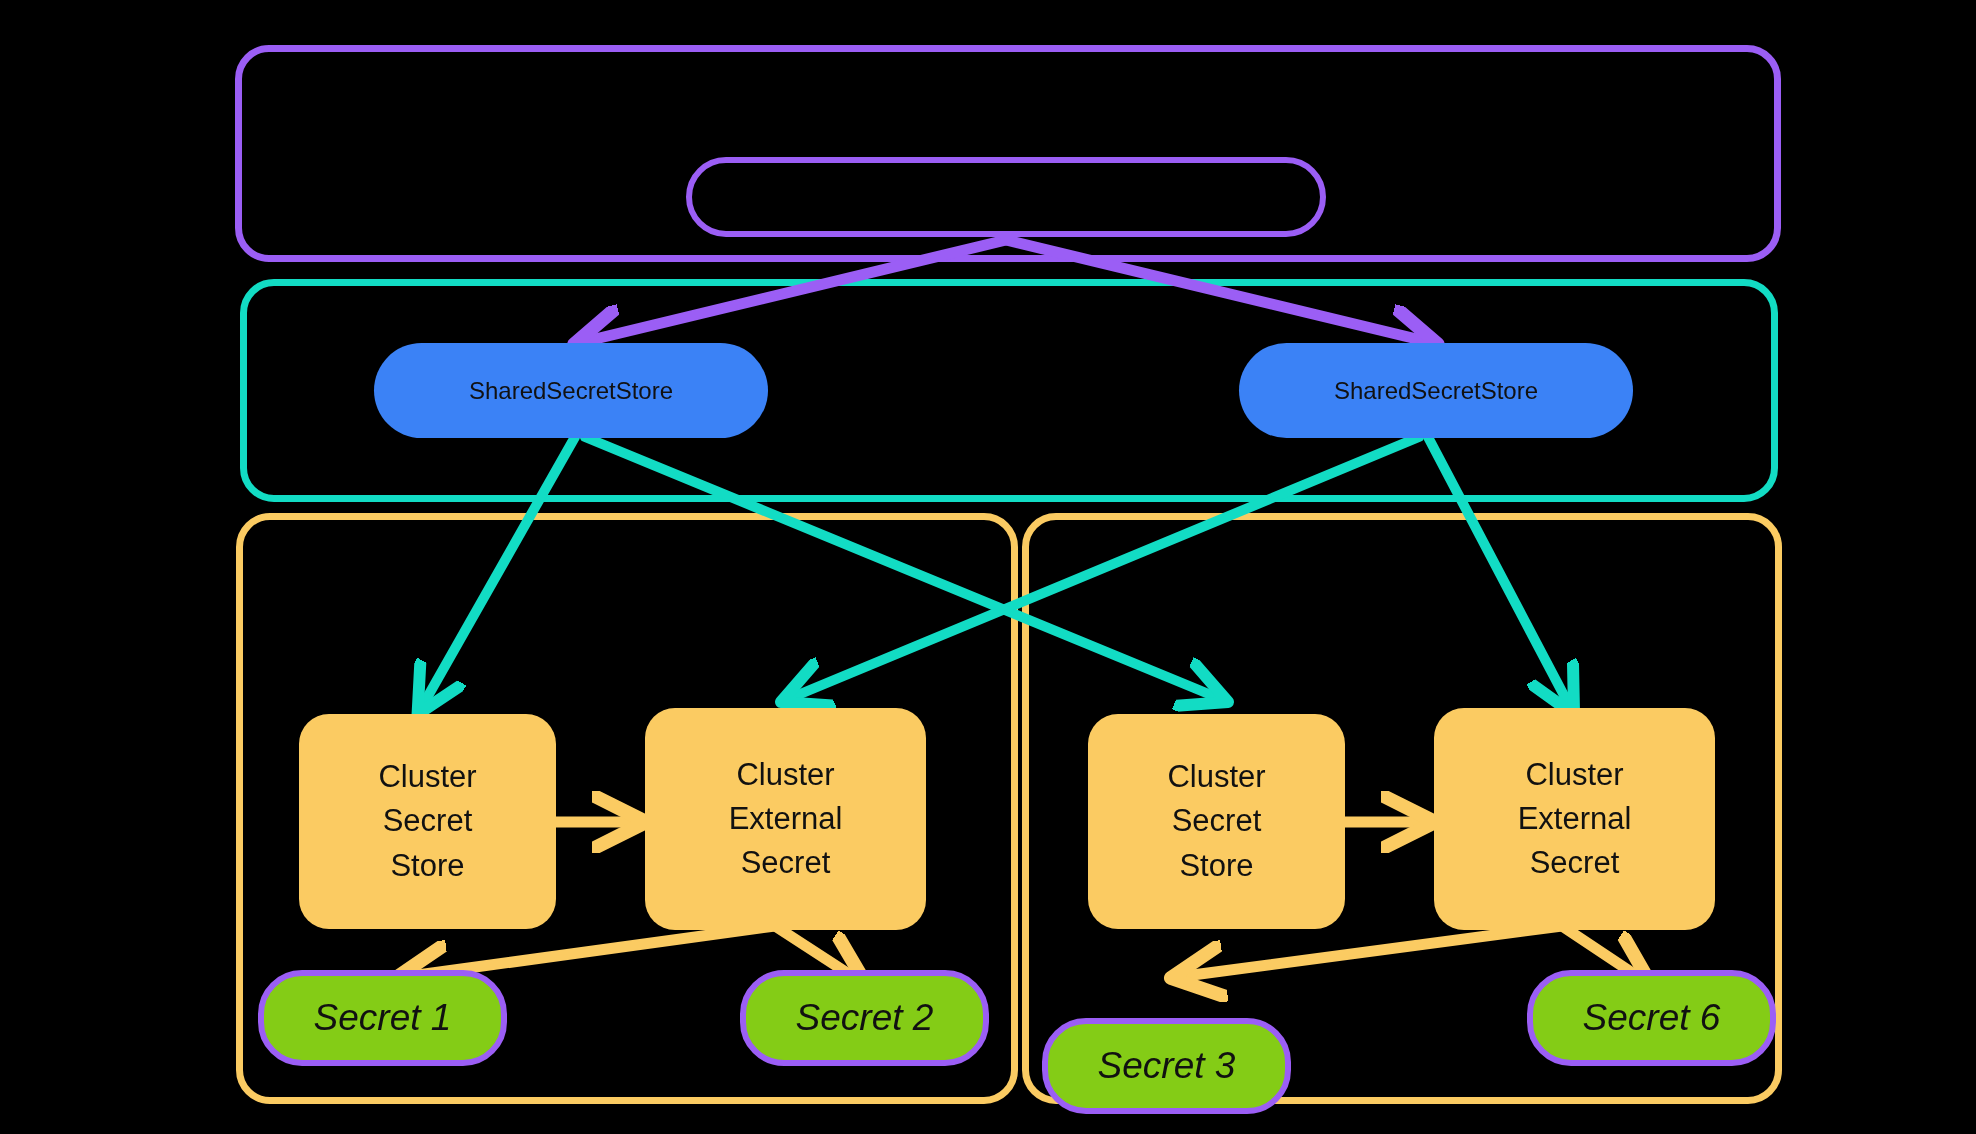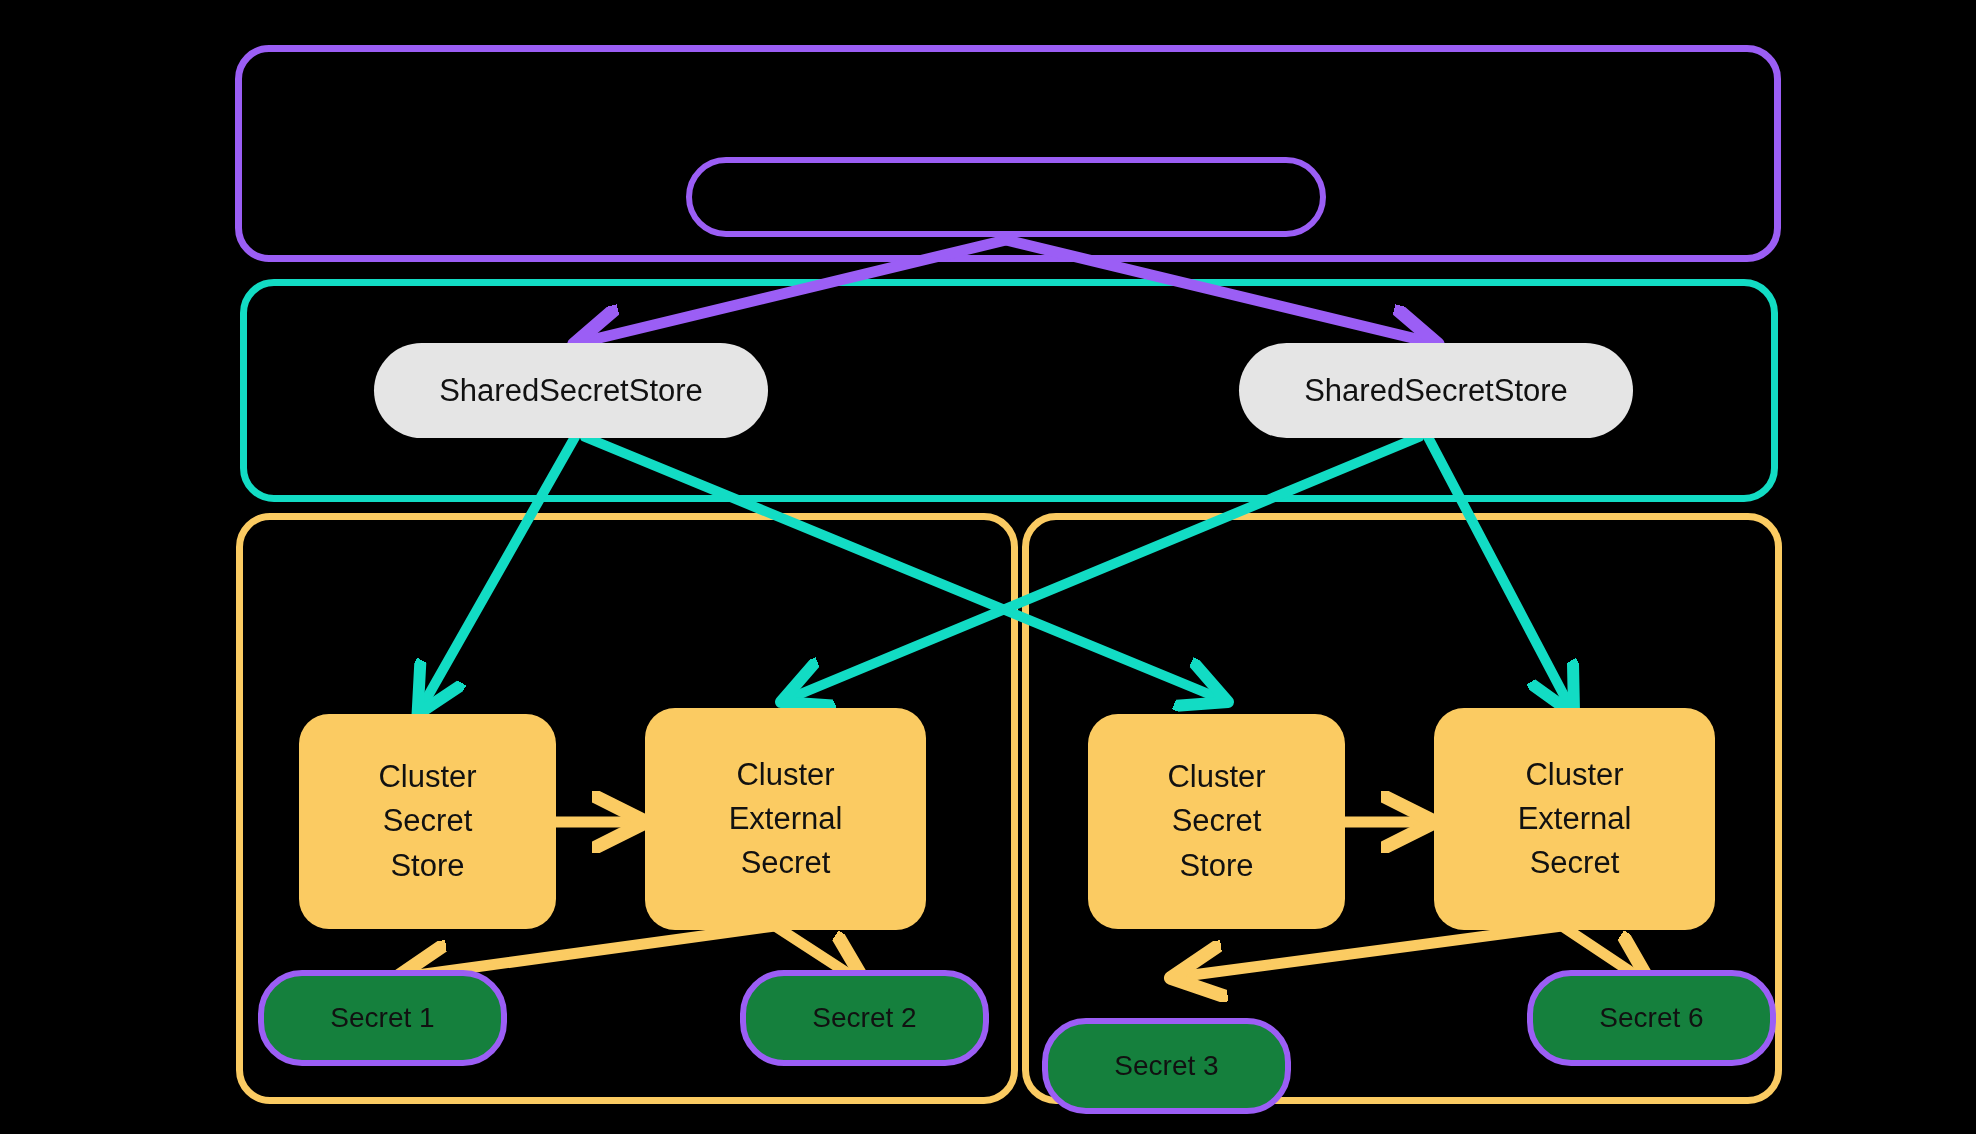--- a/index.html
+++ b/index.html
@@ -62,36 +62,37 @@
     z-index: 10;
   }
   .node-db {
     border: 6px solid #9b5ef5;
     border-radius: 46px;
     background: #000000;
     color: #ffffff;
     font-size: 30px;
   }
   .node-sss {
-    background: #e5e5e5;
+    background: #3b82f6;
     border-radius: 56px;
-    font-size: 31px;
+    font-size: 24px;
     font-weight: 400;
   }
   .node-css {
     background: #fbcb62;
     border-radius: 30px;
     font-size: 31px;
     line-height: 1.42;
   }
   .node-secret {
-    background: #15803d;
+    background: #84cc16;
     border: 6px solid #9b5ef5;
     border-radius: 44px;
-    font-size: 28px;
+    font-size: 37px;
+    font-style: italic;
   }
   .node-label {
     display: block;
     white-space: pre-line;
   }
 </style>
 </head>
 <body>
 
 <div id="canvas">

